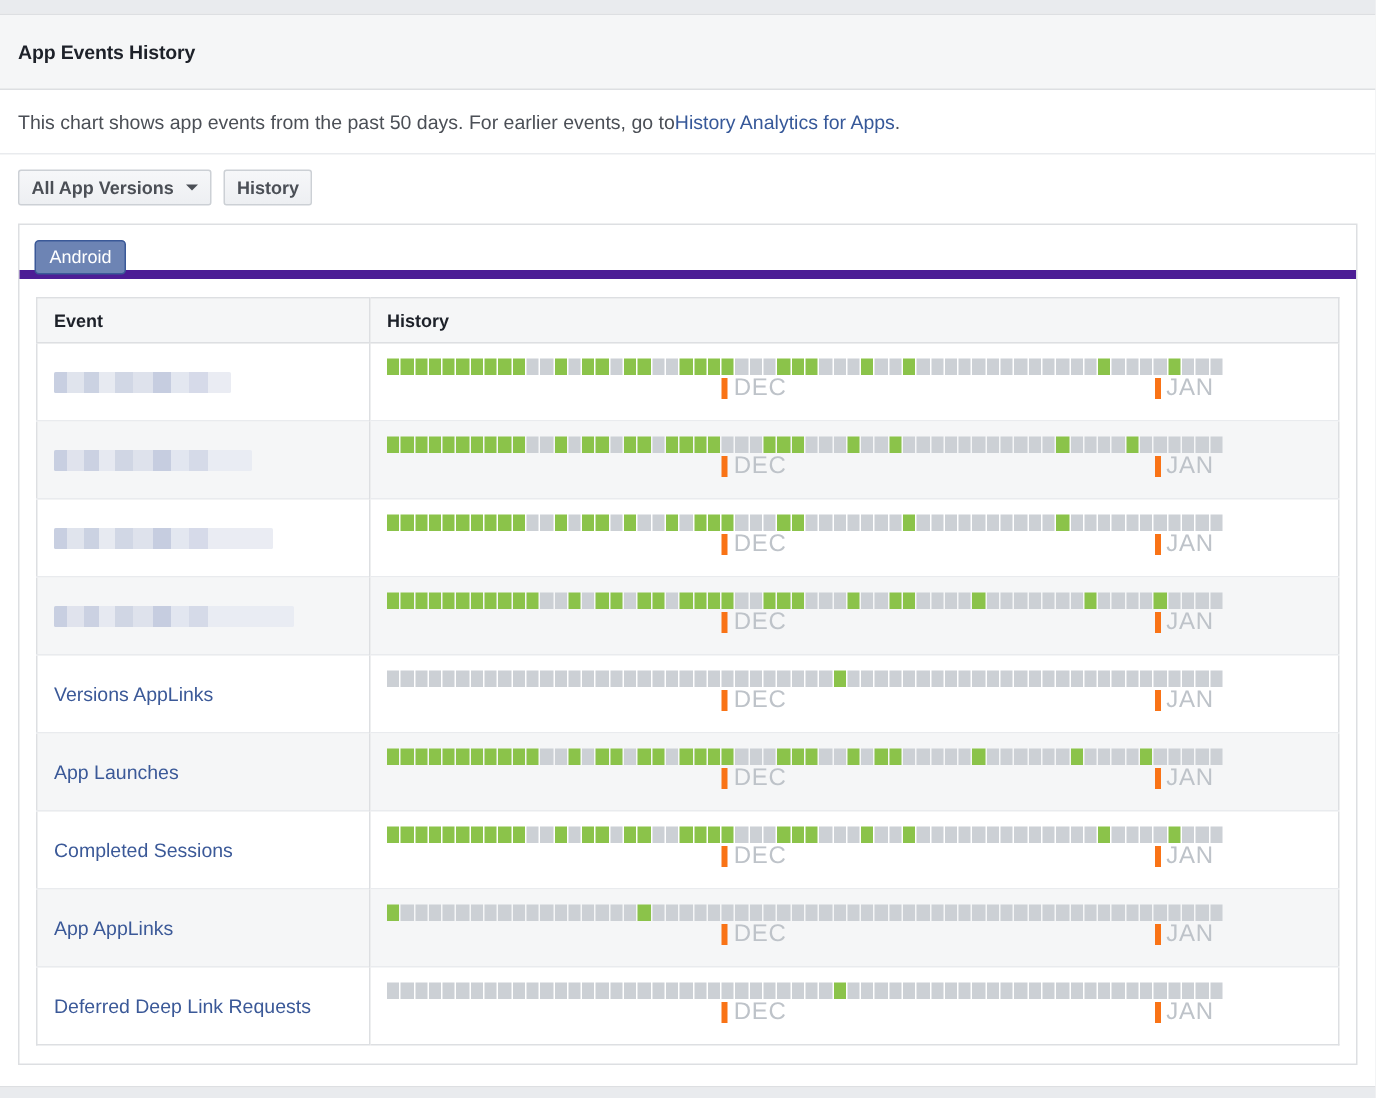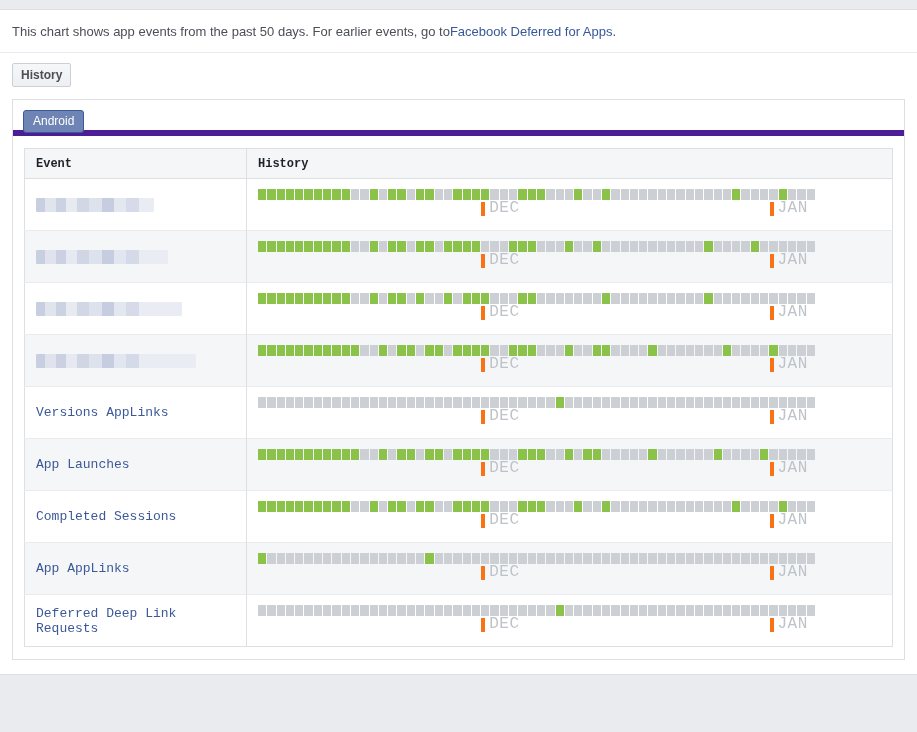--- a/index.html
+++ b/index.html
@@ -89,21 +89,20 @@
     cursor: pointer;
     line-height: 14px;
   }
 
   table.events {
     width: calc(100% - 22px);
     margin: 12px 11px 12px 11px;
     border-collapse: collapse;
     border: 1px solid #dddfe2;
     table-layout: fixed;
-    font-family: Liberation Mono, monospace;
   }
   table.events thead th {
     background: #f5f6f7;
     border-bottom: 1px solid #dddfe2;
     height: 30px;
     text-align: left;
     font-size: 12px;
     font-weight: bold;
     color: #1d2129;
     padding: 0 11px;
@@ -181,28 +180,35 @@
     line-height: 13px;
   }
 </style>
 </head>
 <body>
 
 <div id="root">
 
   <div class="card">
 
+    <div class="card-header">
+      <span class="card-title">App Events History</span>
+    </div>
 
     <div class="card-desc">
       <span>This chart shows app events from the past 50 days. For earlier events, go to </span>
-        <a href="#">Facebook Deferred for Apps</a>
+        <a href="#">History Analytics for Apps</a>
         <span>.</span>
     </div>
 
     <div class="toolbar">
+      <div class="btn">
+        <span>All App Versions</span>
+        <span class="caret"></span>
+      </div>
       <div class="btn">
         <span>History</span>
       </div>
     </div>
 
     <div class="panel">
 
       <div class="tabbar">
         <span class="tab">Android</span>
       </div>

